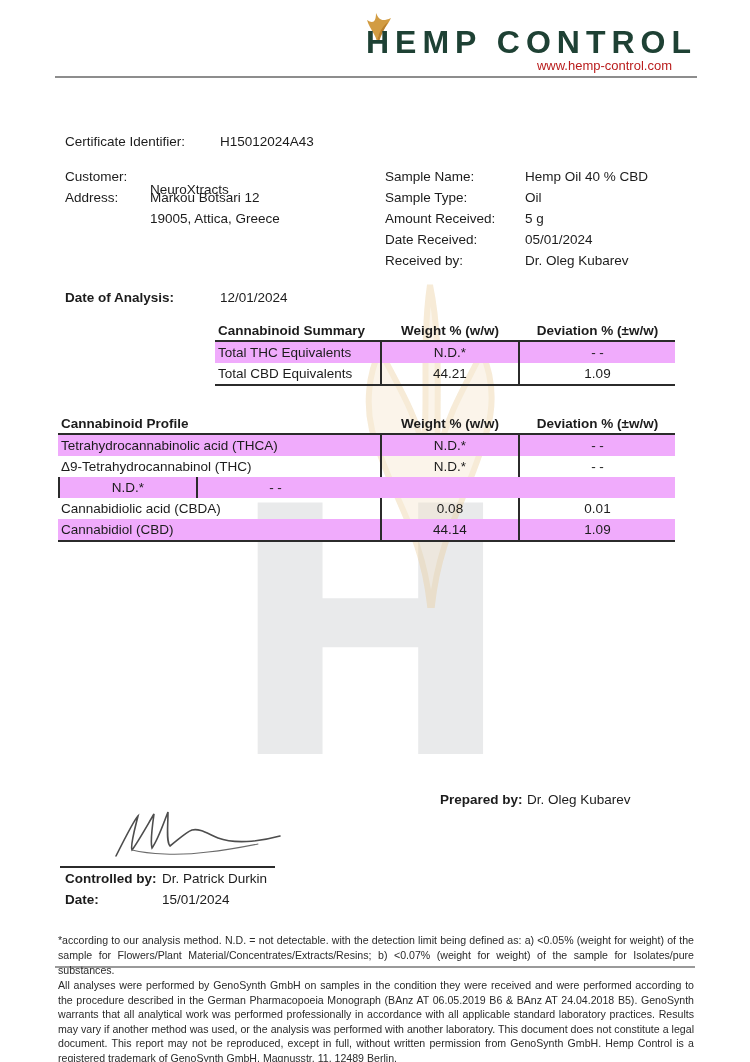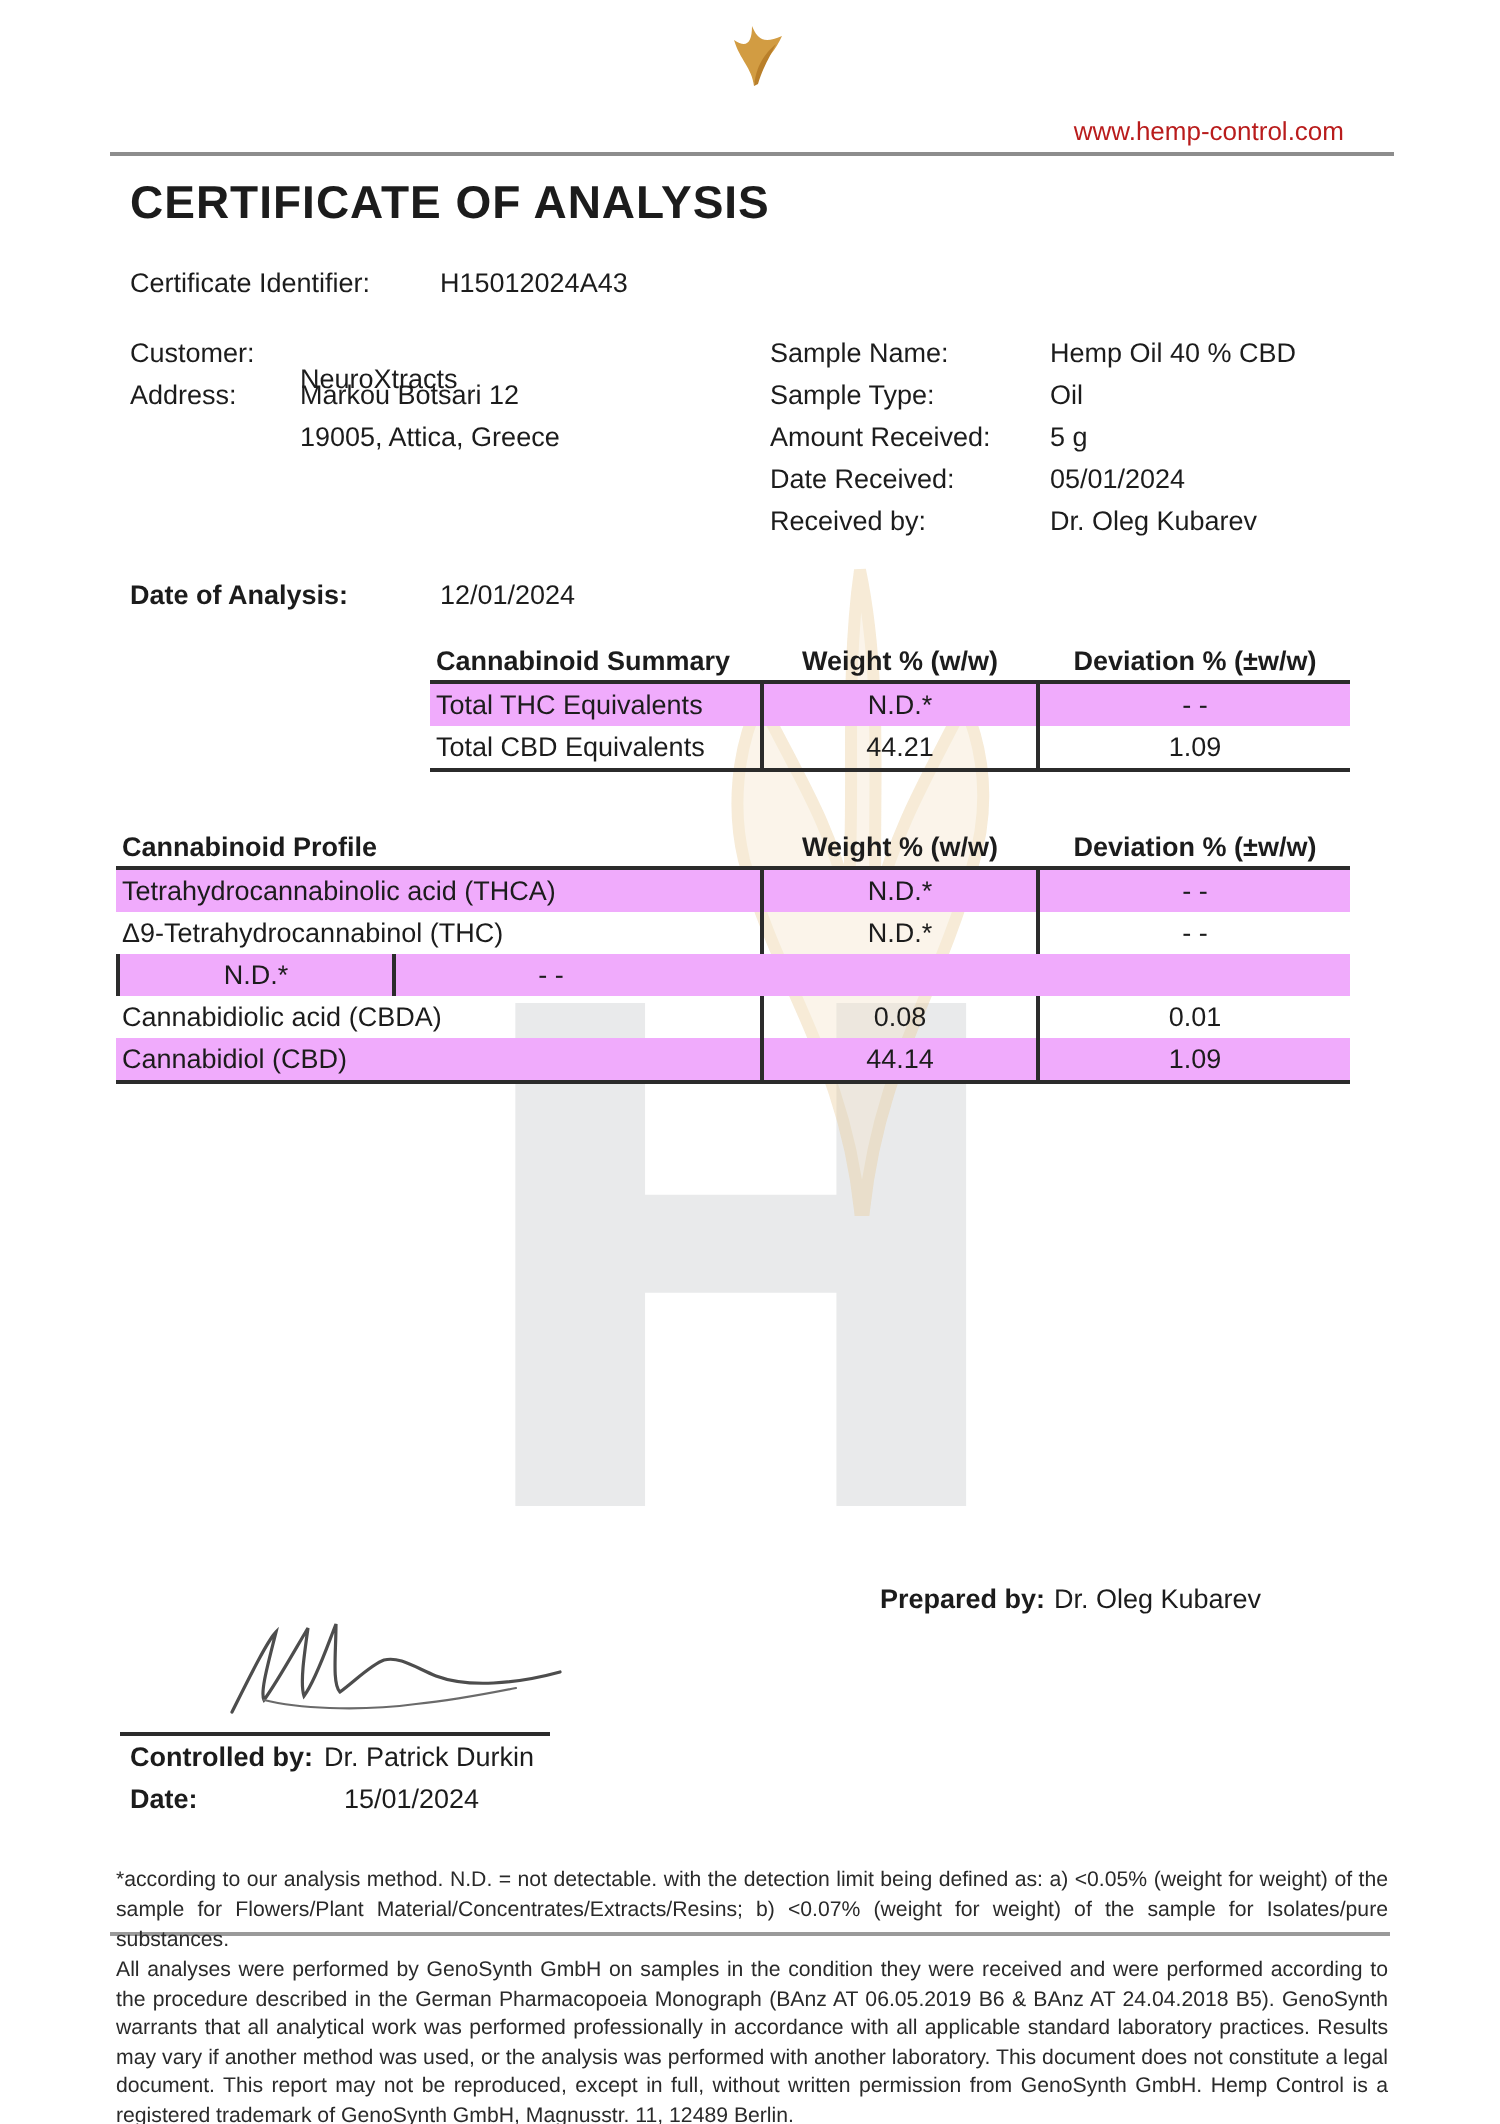--- a/index.html
+++ b/index.html
@@ -60,24 +60,24 @@
 
   <div class="wm-h">H</div>
   <svg class="wm-leaf" width="200" height="330" viewBox="0 0 200 330">
     <path d="M100 325 C92 250 60 215 42 150 C36 125 38 95 50 70 C70 110 84 130 94 170 C98 120 92 60 100 5 C112 62 106 125 108 172 C120 130 134 108 152 72 C164 100 164 128 156 154 C138 218 110 252 102 325 Z" fill="#f2e3c8" stroke="#e8cb97" stroke-width="6" opacity="0.7"></path>
   </svg>
 
   <svg class="logo-leaf" width="30" height="34" viewBox="0 0 30 34">
     <path d="M13 33 C12 24 6 20 3 10 C9 14 12 12 12 3 C15 10 18 12 27 8 C23 17 18 20 15 25 Z" fill="#d29c42"></path>
     <path d="M13 33 C14 24 17 18 24 12 C20 20 17 25 15 32 Z" fill="#b97f2a"></path>
   </svg>
+  <div class="brand">HEMP CONTROL</div>
   <div class="website">www.hemp-control.com</div>
   <div class="header-rule"></div>
 
-  <div class="doc-title">CERTIFICATE OF ANALYSIS</div>
 
   <div class="kv" style="left:65px; top:134px;">Certificate Identifier:</div>
   <div class="kv" style="left:220px; top:134px;">H15012024A43</div>
 
   <div class="kv" style="left:65px;  top:169px;">Customer:</div>
   <div class="kv" style="left:150px; top:169px;margin-top:13px;">NeuroXtracts</div>
   <div class="kv" style="left:65px;  top:190px;">Address:</div>
   <div class="kv" style="left:150px; top:190px;">Markou Botsari 12</div>
   <div class="kv" style="left:150px; top:211px;">19005, Attica, Greece</div>
 
@@ -152,19 +152,19 @@
 
   <svg class="signature" width="180" height="58" viewBox="0 0 180 58">
     <path d="M8 50 C18 30 26 14 30 10 C26 26 22 40 24 44 C30 36 40 18 46 8 C44 22 42 36 44 42 C50 34 56 16 60 6 C60 20 58 36 62 40 C70 34 78 26 84 24 C92 22 100 28 110 32 C126 38 150 36 172 30" fill="none" stroke="#4d4d4d" stroke-width="1.6" stroke-linecap="round"></path>
     <path d="M24 44 C40 48 70 50 100 46 C120 44 140 40 150 38" fill="none" stroke="#6a6a6a" stroke-width="1.1" stroke-linecap="round"></path>
   </svg>
   <div class="sig-rule"></div>
 
   <div class="kv lbl-bold" style="left:65px; top:871px;">Controlled by:</div>
   <div class="kv" style="left:162px; top:871px;">Dr. Patrick Durkin</div>
   <div class="kv lbl-bold" style="left:65px; top:892px;">Date:</div>
-  <div class="kv" style="left:172px; top:892px;text-align:center;">15/01/2024</div>
+  <div class="kv" style="left:162px; top:892px;text-align:center;">15/01/2024</div>
 
   <div class="footnote" style="top:933px;">*according to our analysis method. N.D. = not detectable. with the detection limit being defined as: a) &lt;0.05% (weight for weight) of the sample for Flowers/Plant Material/Concentrates/Extracts/Resins; b) &lt;0.07% (weight for weight) of the sample for Isolates/pure substances.</div>
   <div class="foot-rule"></div>
   <div class="footnote" style="top:978px; line-height:14.5px;">All analyses were performed by GenoSynth GmbH on samples in the condition they were received and were performed according to the procedure described in the German Pharmacopoeia Monograph (BAnz AT 06.05.2019 B6 &amp; BAnz AT 24.04.2018 B5). GenoSynth warrants that all analytical work was performed professionally in accordance with all applicable standard laboratory practices. Results may vary if another method was used, or the analysis was performed with another laboratory. This document does not constitute a legal document. This report may not be reproduced, except in full, without written permission from GenoSynth GmbH. Hemp Control is a registered trademark of GenoSynth GmbH, Magnusstr. 11, 12489 Berlin.</div>
 
 </div>
 
 </body></html>

